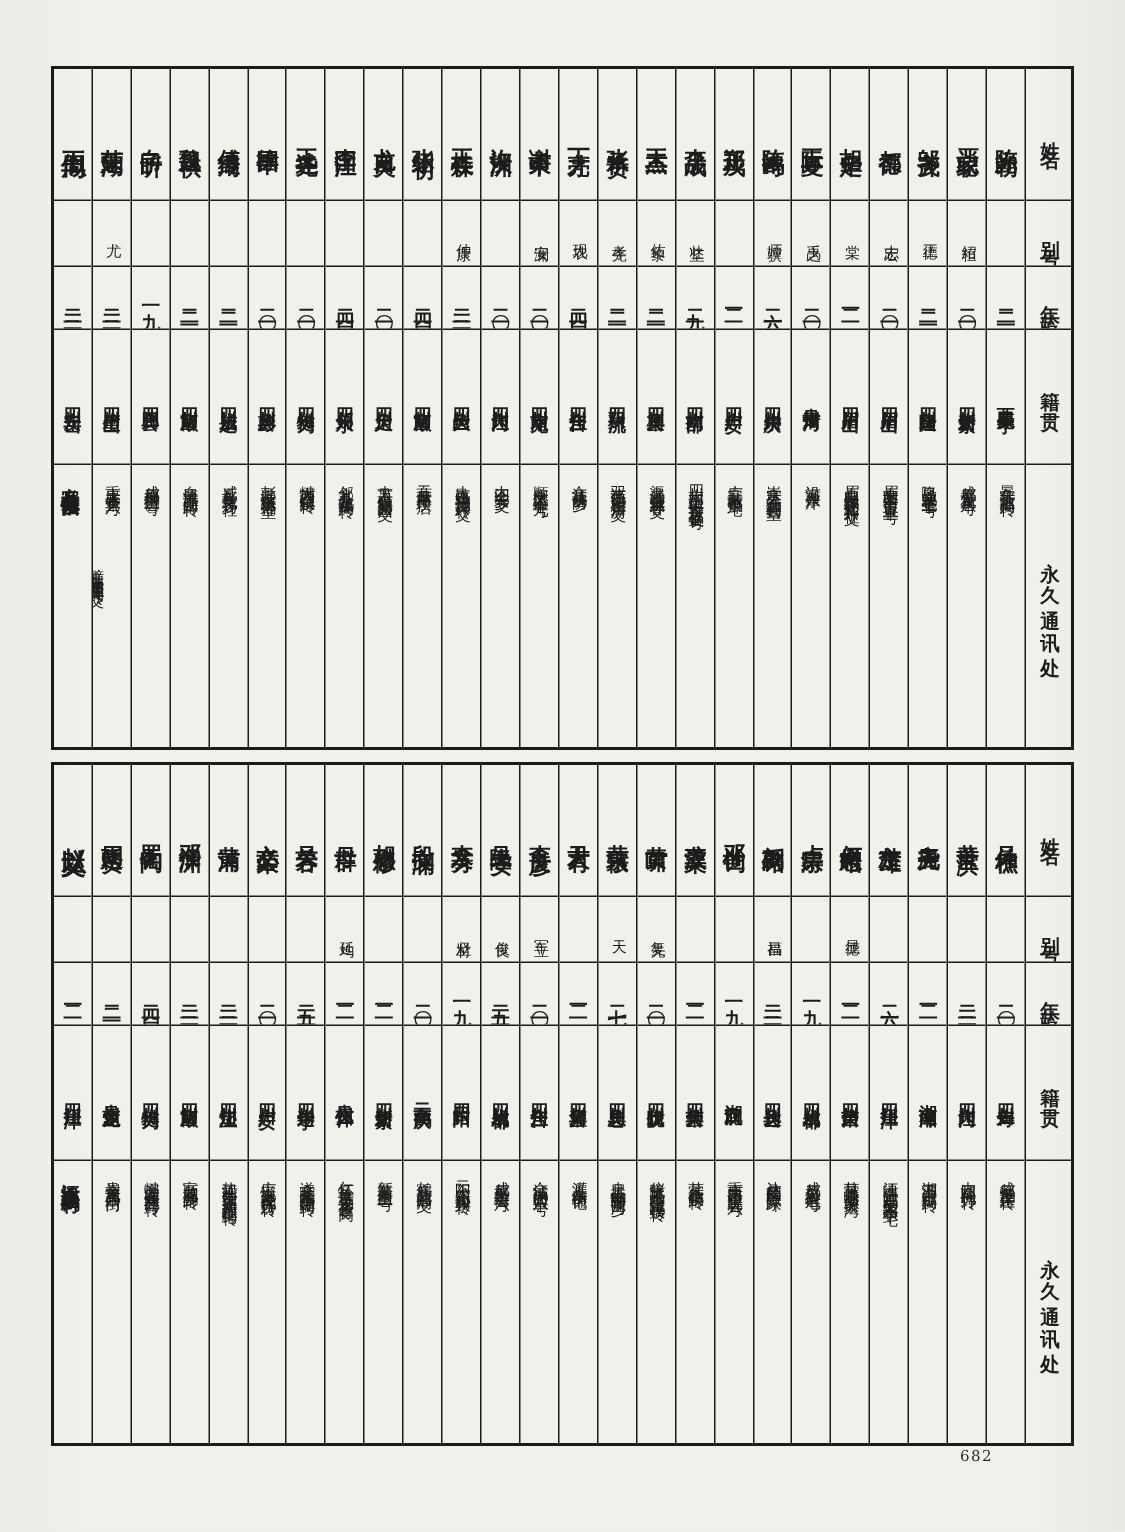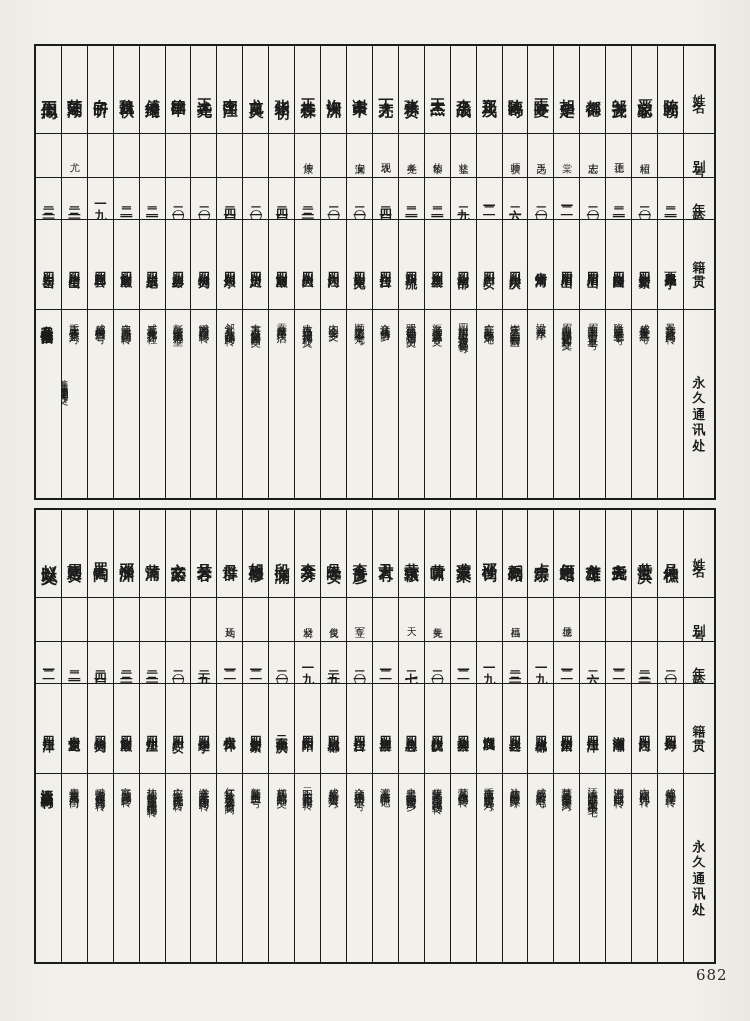--- a/index.html
+++ b/index.html
@@ -39,21 +39,21 @@
   .addr-text{font-size:10.5px;letter-spacing:1.5px;line-height:1.05;}
   .addr2{padding-top:56px;}
   .header-col .cell{font-weight:700;}
   .hdr2{font-size:13px;letter-spacing:6px;}
   .hdr-native{font-size:13px;letter-spacing:14px;}
   .hdr-addr{font-size:13px;letter-spacing:16px;}
   .header-col .row-addr{display:flex;align-items:center;justify-content:center;}
   .bold-col .name-text{font-size:16.5px;letter-spacing:1px;}
   .bold-col .age-text,.bold-col .native-text{font-weight:800;}
   .bold-col .addr-text{font-size:12.5px;font-weight:800;letter-spacing:1px;}
-  .page-number{position:absolute;top:966px;left:696px;font-size:15px;letter-spacing:1px;color:#2a2a2a;}
+  .page-number{position:absolute;top:966px;left:640px;font-size:10px;letter-spacing:1px;color:#2a2a2a;}
 </style>
 </head>
 <body>
 
 <div class="sheet">
 
   <div class="vtable" id="table0">
     <div class="col header-col">
       <div class="cell row-name">
           <div class="vtext hdr2">姓名</div>

